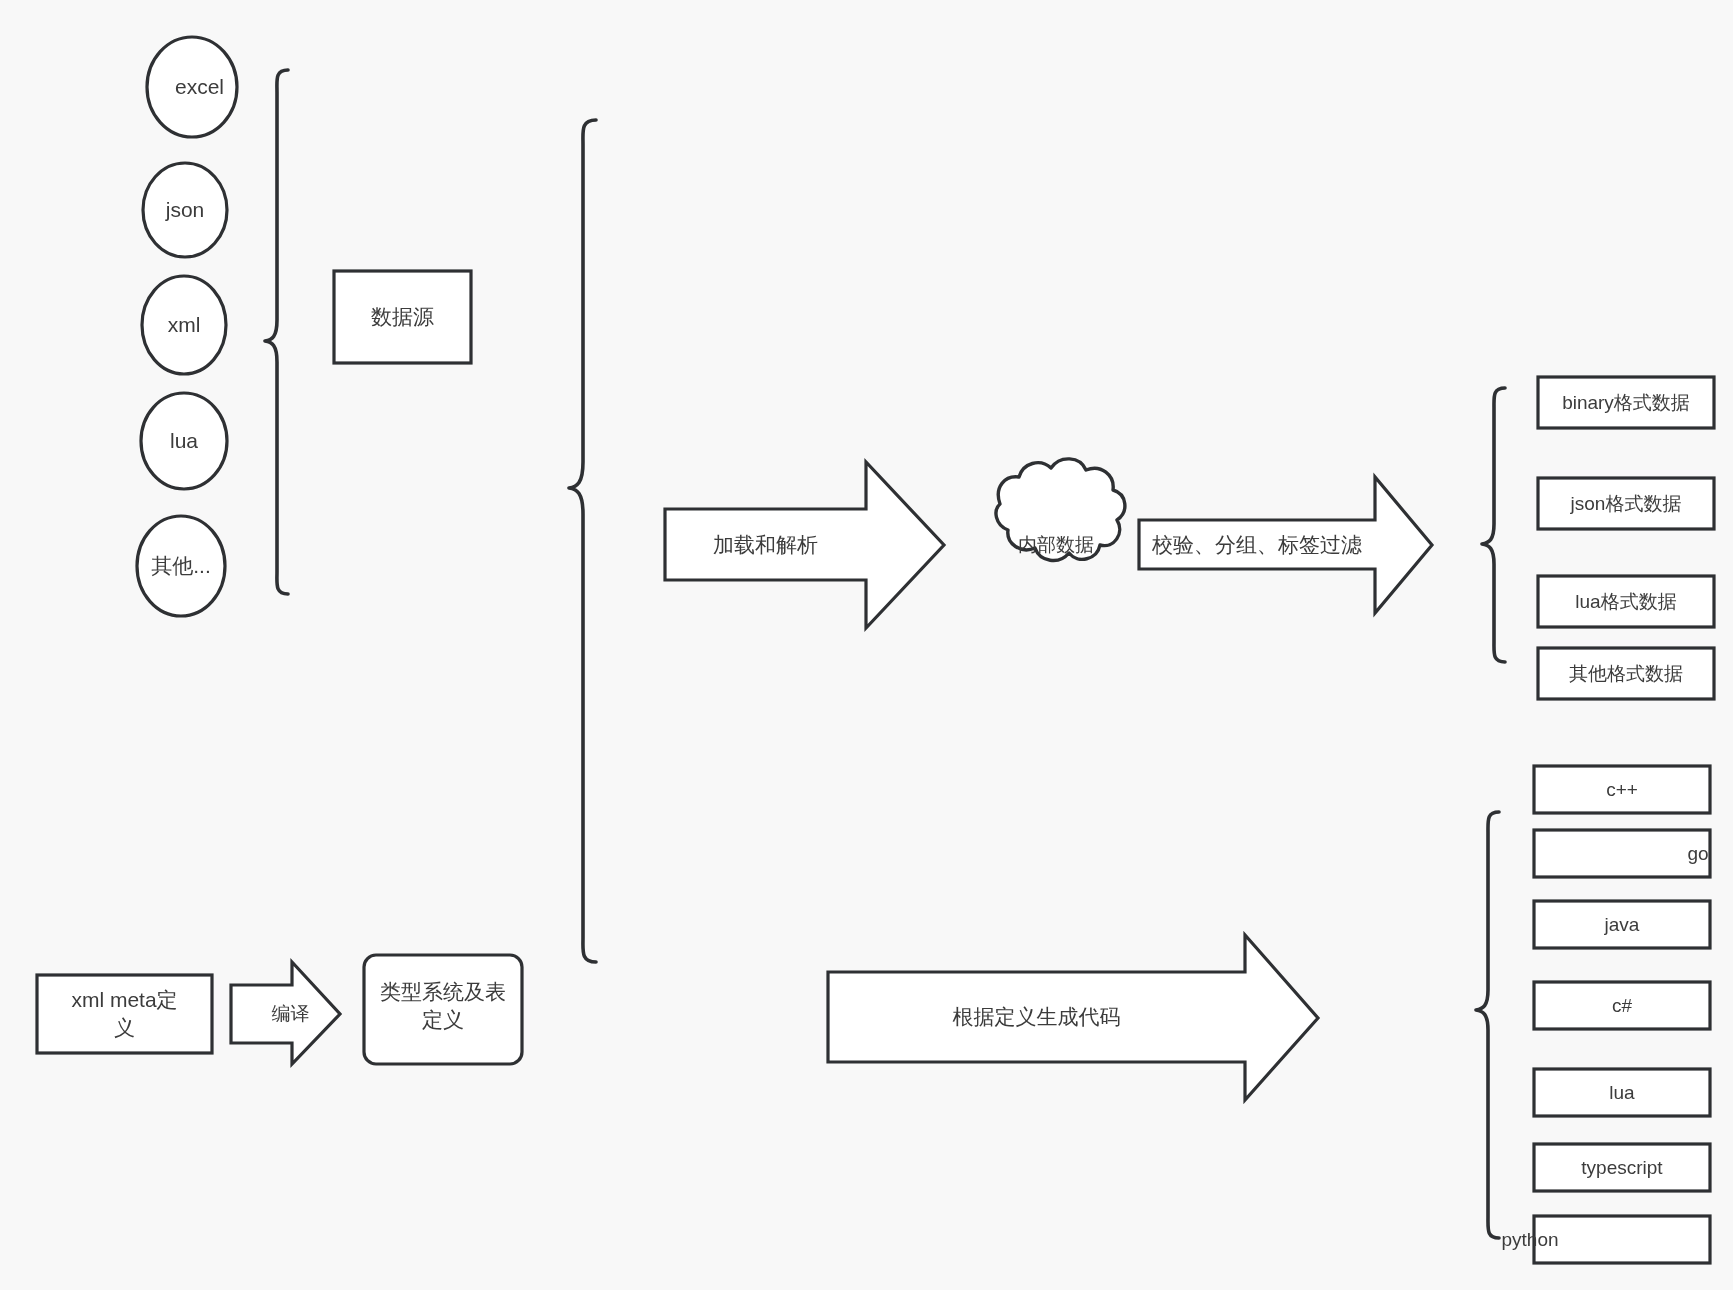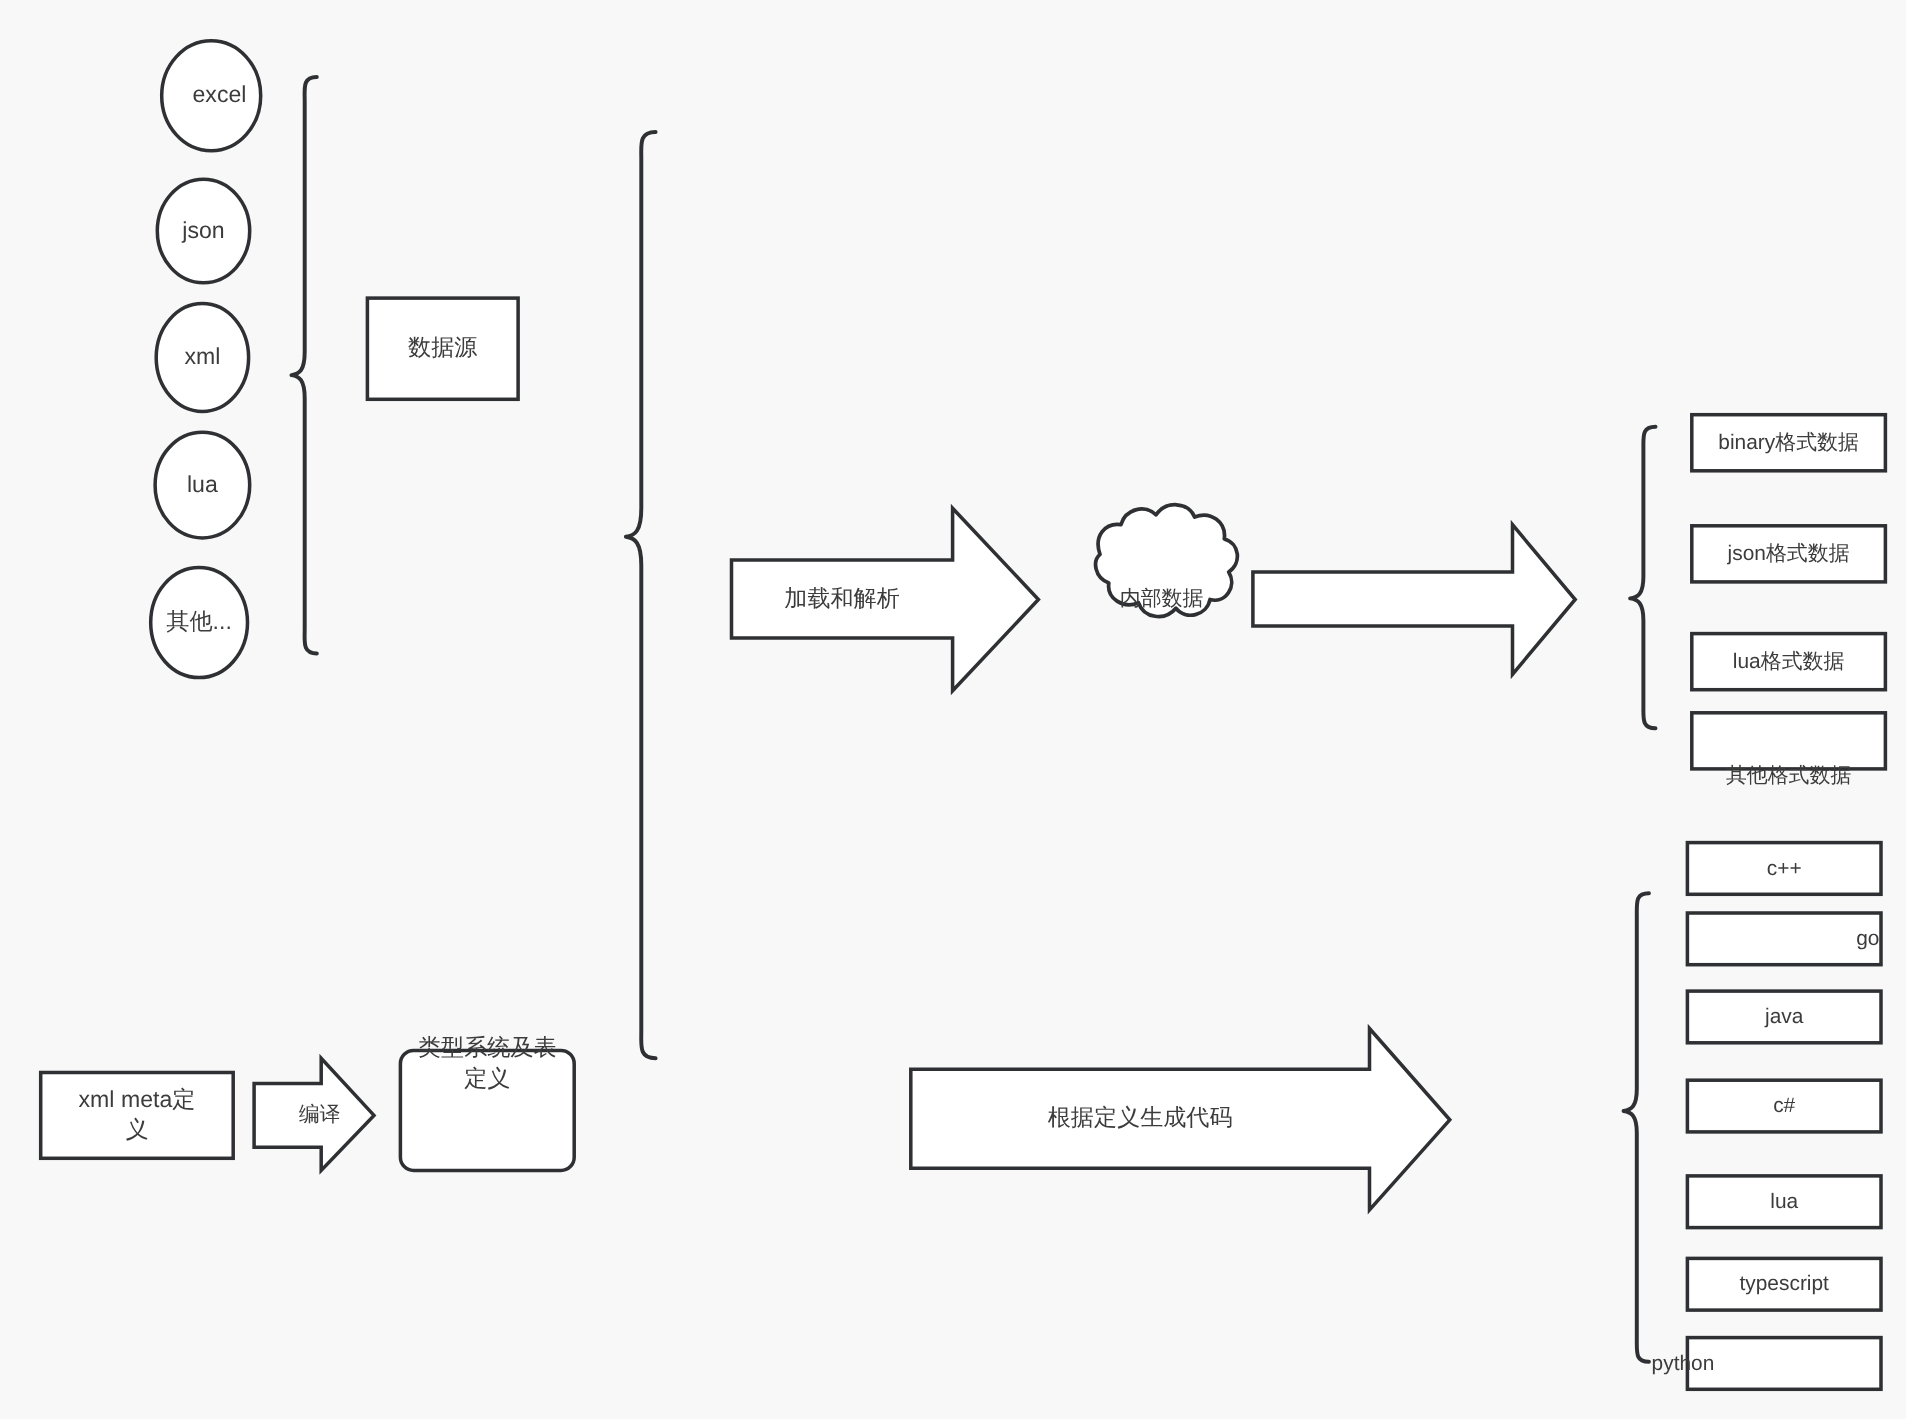--- a/index.html
+++ b/index.html
@@ -172,30 +172,31 @@
   <div class="lbl" style="left:142px; top:300px; width:84px;  height:50px;">xml</div>
   <div class="lbl" style="left:141px; top:416px; width:86px;  height:50px;">lua</div>
   <div class="lbl" style="left:137px; top:541px; width:88px;  height:50px;">其他...</div>
 
   <div class="lbl" style="left:334px; top:271px; width:137px; height:92px;">数据源</div>
 
   <div class="lbl" style="left:665px; top:509px; width:201px; height:71px;">加载和解析</div>
 
   <div class="lbl small" style="left:990px; top:513px; width:132px; height:64px;">内部数据</div>
 
+  <div class="lbl" style="left:1139px; top:520px; width:236px; height:49px;">校验、分组、标签过滤</div>
 
   <div class="lbl small" style="left:1538px; top:377px; width:176px; height:51px;">binary格式数据</div>
   <div class="lbl small" style="left:1538px; top:478px; width:176px; height:51px;">json格式数据</div>
   <div class="lbl small" style="left:1538px; top:576px; width:176px; height:51px;">lua格式数据</div>
-  <div class="lbl small" style="left:1538px; top:648px; width:176px; height:51px;margin-top:32px;">其他格式数据</div>
+  <div class="lbl small" style="left:1538px; top:648px; width:176px; height:51px;">其他格式数据</div>
 
   <div class="lbl" style="left:37px;  top:975px; width:175px; height:78px;">xml meta定
 义</div>
   <div class="lbl small" style="left:231px; top:985px; width:63px;  height:58px;padding-left:28px;">编译</div>
-  <div class="lbl" style="left:364px; top:912px; width:158px; height:109px;">类型系统及表
+  <div class="lbl" style="left:364px; top:951px; width:158px; height:109px;">类型系统及表
 定义</div>
 
   <div class="lbl" style="left:828px; top:972px; width:417px; height:90px;">根据定义生成代码</div>
 
   <div class="lbl small" style="left:1534px; top:766px;  width:176px; height:47px;">c++</div>
   <div class="lbl small" style="left:1610px; top:830px;  width:176px; height:47px;">go</div>
   <div class="lbl small" style="left:1534px; top:901px;  width:176px; height:47px;border-radius:14px;">java</div>
   <div class="lbl small" style="left:1534px; top:982px;  width:176px; height:47px;">c#</div>
   <div class="lbl small" style="left:1534px; top:1069px; width:176px; height:47px;">lua</div>
   <div class="lbl small" style="left:1534px; top:1144px; width:176px; height:47px;">typescript</div>

